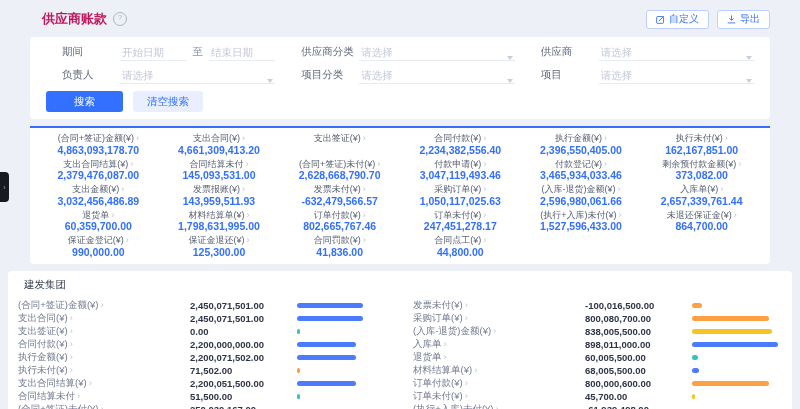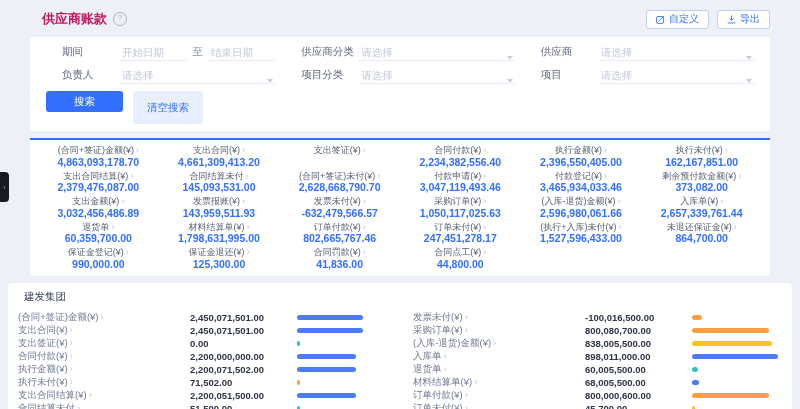--- a/index.html
+++ b/index.html
@@ -25,21 +25,21 @@
   .flabel{flex:0 0 58px;color:#606a7b;white-space:nowrap;overflow:hidden;}
   .fctrl{flex:1;display:flex;align-items:flex-end;justify-content:space-between;
     border-bottom:1px solid #e6ebf3;height:18px;color:#c2c8d6;cursor:pointer;padding:0 2px;min-width:0;}
   .fctrl span{white-space:nowrap;overflow:hidden;}
   .fdate{display:flex;flex:1;align-items:center;gap:6px;min-width:0;}
   .fdate .fctrl{flex:1;}
   .fsep{color:#8a93a6;flex:none;}
   .caret{flex:none;width:0;height:0;border-left:3.5px solid transparent;border-right:3.5px solid transparent;border-top:4px solid #c7cedd;}
   .fbtns{margin-top:7px;display:flex;gap:10px;}
   .btn-primary{height:21px;padding:0 28px;background:#3370ff;border:none;border-radius:3px;color:#fff;font-size:10.5px;cursor:pointer;}
-  .btn-light{height:33px;padding:0 14px;background:#e9efff;border:none;border-radius:3px;color:#3370ff;font-size:10.5px;cursor:pointer;}
+  .btn-light{height:21px;padding:0 14px;background:#e9efff;border:none;border-radius:3px;color:#3370ff;font-size:10.5px;cursor:pointer;}
   
   .stats-card{margin:7px 30px 0;border-top:2px solid #3a6bff;border-radius:0 0 4px 4px;padding:4px 8px 5px;}
   .stats-grid{display:grid;grid-template-columns:repeat(6,1fr);row-gap:1px;}
   .stat{text-align:center;padding:1px 2px;cursor:pointer;}
   .stat-label{font-size:9px;line-height:10.5px;color:#555e70;white-space:nowrap;overflow:hidden;}
   .stat-arrow{color:#b9c0cf;margin-left:2px;}
   .stat-value{font-size:10.5px;line-height:12px;font-weight:700;color:#3370ff;margin-top:0;white-space:nowrap;overflow:hidden;}
   
   .dim-card{margin:7px 8px 0;padding:5px 10px;}
   .dim-title{font-size:10.5px;color:#3c4558;padding:2px 0 7px 6px;}

